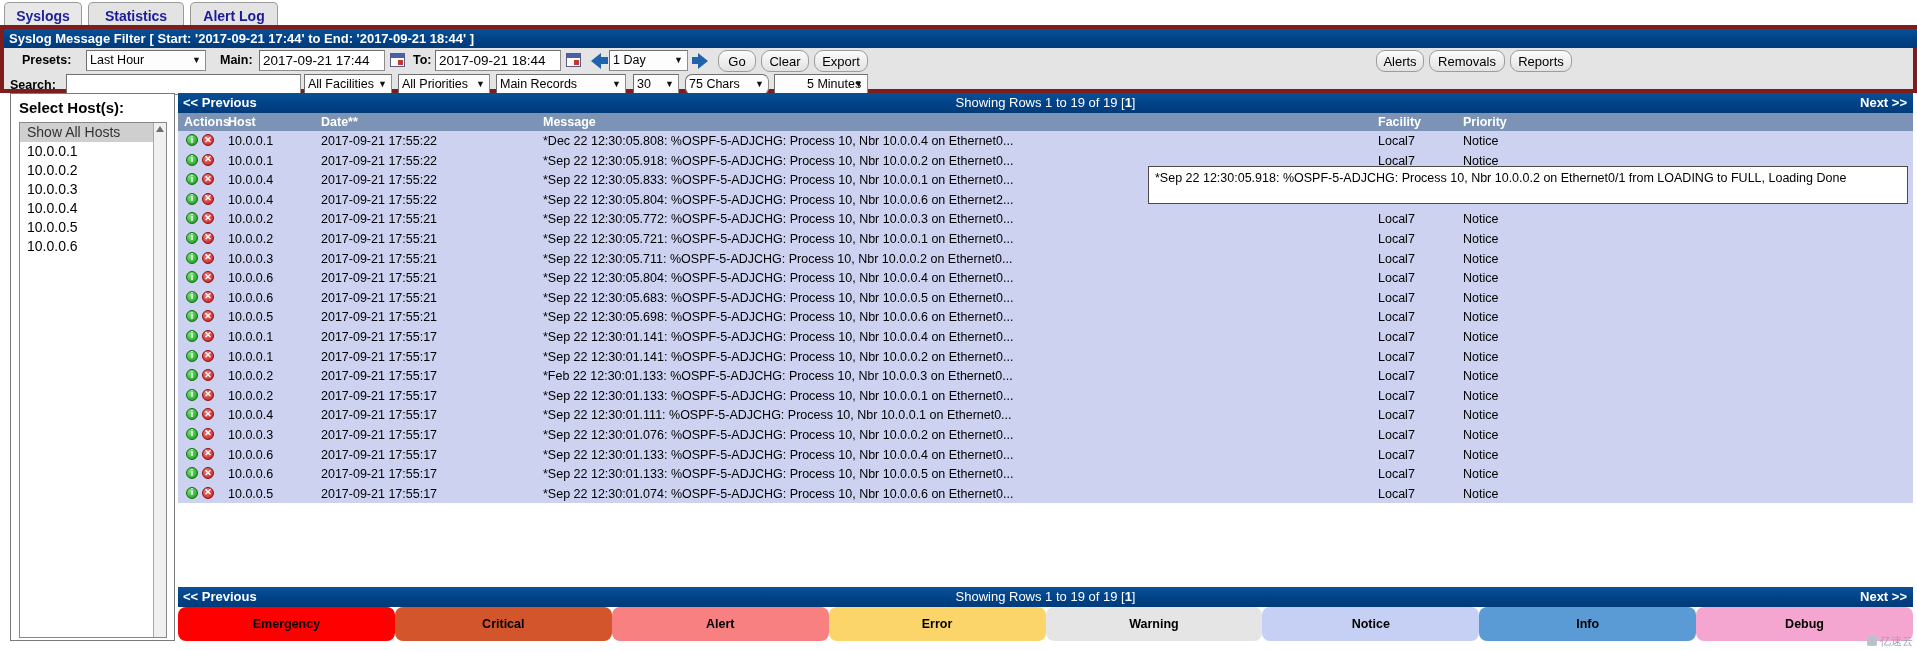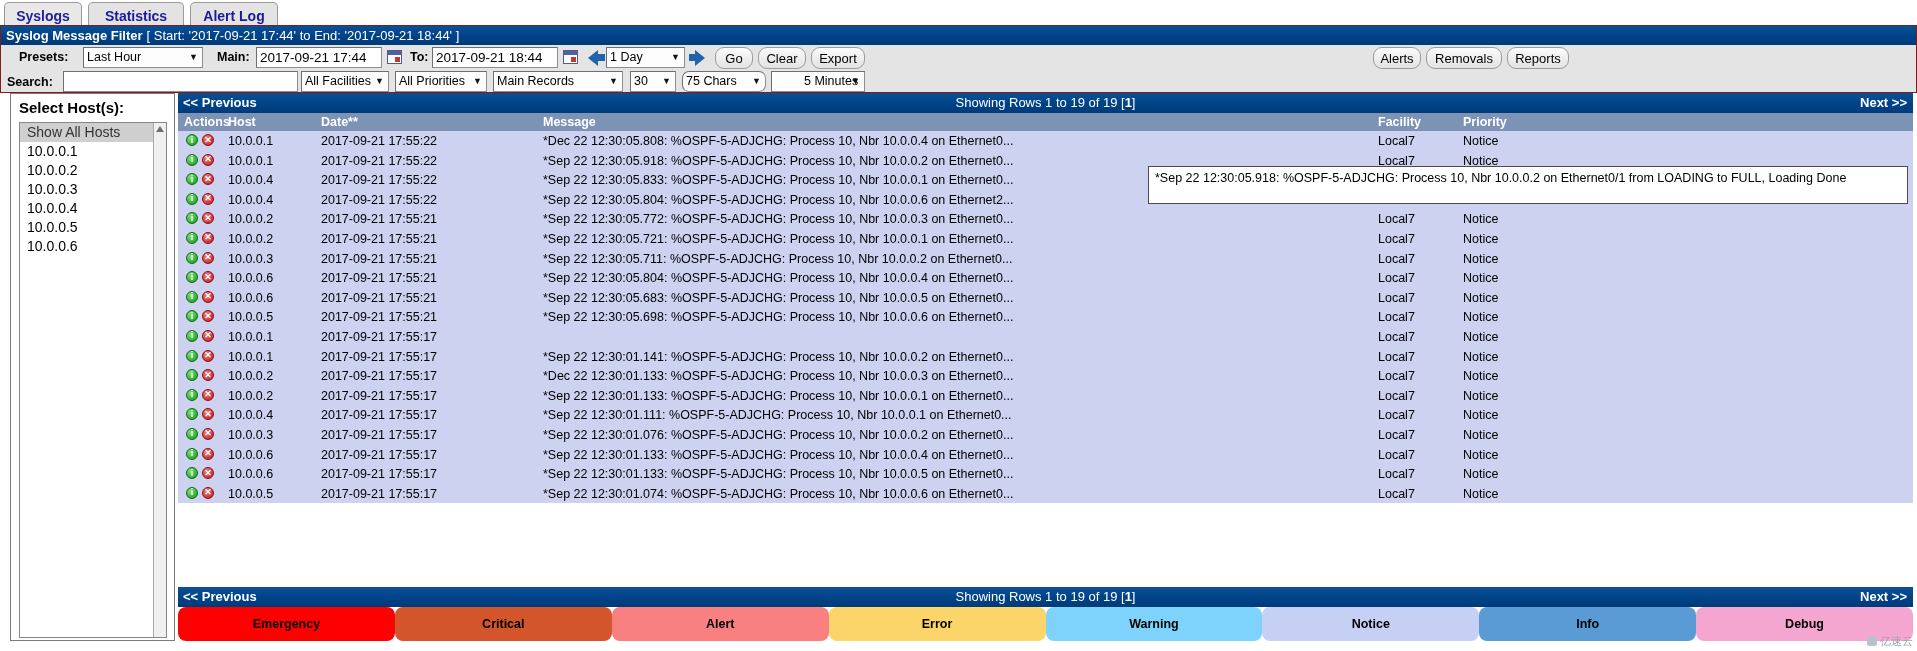--- a/index.html
+++ b/index.html
@@ -25,29 +25,29 @@
     padding:0 12px; cursor:pointer; white-space:nowrap;
   }
   .tab.active { background:#e8e8e8; color:#21219c; }
   .tab-syslogs    { left:4px;   width:78px; }
   .tab-statistics { left:88px;  width:96px; }
   .tab-alertlog   { left:190px; width:88px; }
 
   
   .filter-panel {
     position:absolute; left:0; top:25px; width:1917px; height:68px;
-    border:1px solid #7f1d1d; background:#e4e4e4;
+    border:4px solid #7f1d1d; background:#e4e4e4;
   }
   .filter-title {
     position:absolute; left:0; top:0; width:1915px; height:19px;
     background:linear-gradient(#0a5095,#004287 55%,#003b7a);
     color:#ffffff; font-weight:bold; font-size:13px;
     display:flex; align-items:center; padding-left:5px; white-space:nowrap;
   }
-  .filter-title .range { font-weight:normal; padding-left:4px;text-align:right; }
+  .filter-title .range { font-weight:bold; padding-left:4px;text-align:right; }
 
   .row1 { position:absolute; left:0; top:19px; height:25px; width:100%;margin-left:12px; }
   .row2 { position:absolute; left:0; top:44px; height:24px; width:100%; }
 
   .lbl { position:absolute; font-weight:bold; font-size:12.5px; color:#000; line-height:24px; }
 
   .txtin {
     position:absolute; height:21px; background:#fff;
     border:1px solid #8d8d8d; border-top-color:#6f6f6f; border-left-color:#6f6f6f;
     font-size:13.5px; font-family:"Liberation Sans",sans-serif;
@@ -372,38 +372,39 @@
           <span class="c-date">2017-09-21 17:55:21</span>
           <span class="c-msg">*Sep 22 12:30:05.698: %OSPF-5-ADJCHG: Process 10, Nbr 10.0.0.6 on Ethernet0...</span>
           <span class="c-fac">Local7</span>
           <span class="c-pri">Notice</span>
         </div>
         <div class="trow">
           <span class="ico-ok">i</span>
           <span class="ico-del">✕</span>
           <span class="c-host">10.0.0.1</span>
           <span class="c-date">2017-09-21 17:55:17</span>
+          <span class="c-msg">*Sep 22 12:30:01.141: %OSPF-5-ADJCHG: Process 10, Nbr 10.0.0.4 on Ethernet0...</span>
           <span class="c-fac">Local7</span>
           <span class="c-pri">Notice</span>
         </div>
         <div class="trow">
           <span class="ico-ok">i</span>
           <span class="ico-del">✕</span>
           <span class="c-host">10.0.0.1</span>
           <span class="c-date">2017-09-21 17:55:17</span>
           <span class="c-msg">*Sep 22 12:30:01.141: %OSPF-5-ADJCHG: Process 10, Nbr 10.0.0.2 on Ethernet0...</span>
           <span class="c-fac">Local7</span>
           <span class="c-pri">Notice</span>
         </div>
         <div class="trow">
           <span class="ico-ok">i</span>
           <span class="ico-del">✕</span>
           <span class="c-host">10.0.0.2</span>
           <span class="c-date">2017-09-21 17:55:17</span>
-          <span class="c-msg">*Dec 22 12:30:01.133: %OSPF-5-ADJCHG: Process 10, Nbr 10.0.0.3 on Ethernet0...</span>
+          <span class="c-msg">*Feb 22 12:30:01.133: %OSPF-5-ADJCHG: Process 10, Nbr 10.0.0.3 on Ethernet0...</span>
           <span class="c-fac">Local7</span>
           <span class="c-pri">Notice</span>
         </div>
         <div class="trow">
           <span class="ico-ok">i</span>
           <span class="ico-del">✕</span>
           <span class="c-host">10.0.0.2</span>
           <span class="c-date">2017-09-21 17:55:17</span>
           <span class="c-msg">*Sep 22 12:30:01.133: %OSPF-5-ADJCHG: Process 10, Nbr 10.0.0.1 on Ethernet0...</span>
           <span class="c-fac">Local7</span>
@@ -460,21 +461,21 @@
       <span class="prev">&lt;&lt; Previous</span>
       <span class="cnt"><span>Showing Rows 1 to 19 of 19 [</span><b>1</b><span>]</span></span>
       <span class="next">Next &gt;&gt;</span>
     </div>
 
     <div class="legend" id="legend">
         <div class="legcell" style="background: rgb(255, 0, 0);">Emergency</div>
         <div class="legcell" style="background: rgb(210, 85, 43);">Critical</div>
         <div class="legcell" style="background: rgb(249, 128, 128);">Alert</div>
         <div class="legcell" style="background: rgb(251, 212, 106);">Error</div>
-        <div class="legcell" style="background: #7dd3fc;">Warning</div>
+        <div class="legcell" style="background: #e5e5e5;">Warning</div>
         <div class="legcell" style="background: rgb(198, 208, 245);">Notice</div>
         <div class="legcell" style="background: rgb(91, 155, 213);">Info</div>
         <div class="legcell" style="background: rgb(244, 166, 208);">Debug</div>
       </div>
   </div>
 
   <div class="tooltip">*Sep 22 12:30:05.918: %OSPF-5-ADJCHG: Process 10, Nbr 10.0.0.2 on Ethernet0/1 from LOADING to FULL, Loading Done</div>
 
   <div class="wm"><span class="sq"></span><span>亿速云</span></div>
 </div>

